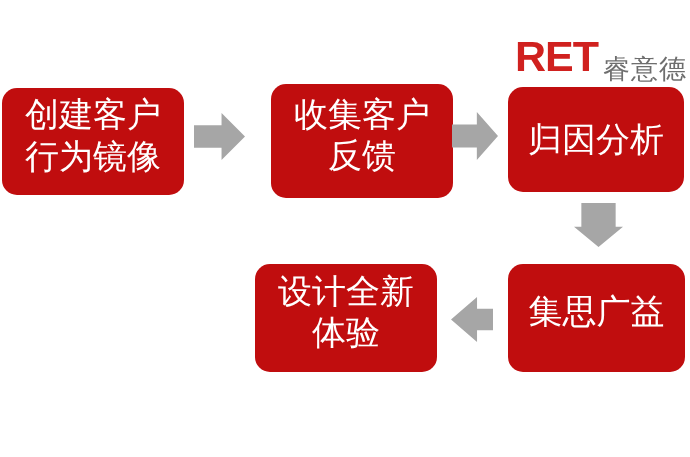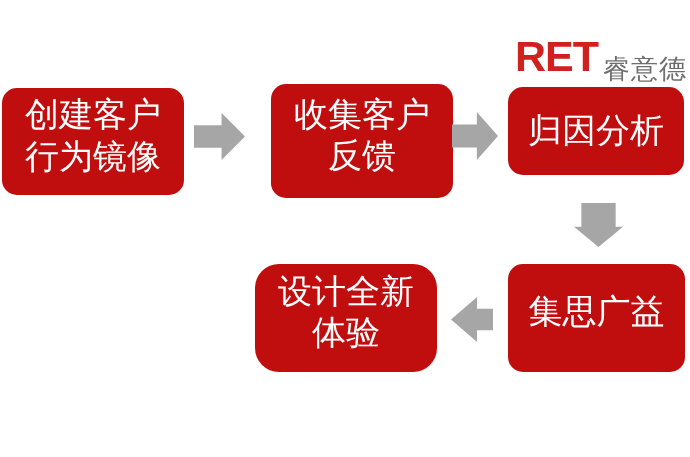--- a/index.html
+++ b/index.html
@@ -51,23 +51,23 @@
     align-items: center;
     justify-content: center;
     text-align: center;
     font-size: 34px;
     line-height: 1.22;
     white-space: pre-line;
     padding-bottom: 12px;
   }
   .box-1 { left: 2px;   top: 88px;  width: 182px; height: 107px; }
   .box-2 { left: 271px; top: 84px;  width: 182px; height: 114px; }
-  .box-3 { left: 508px; top: 87px;  width: 176px; height: 88px; padding-bottom: 0; }
+  .box-3 { left: 508px; top: 87px;  width: 176px; height: 105px; padding-bottom: 0; }
   .box-4 { left: 508px; top: 264px; width: 177px; height: 108px; padding-bottom: 12px; }
-  .box-5 { left: 255px; top: 264px; width: 182px; height: 108px; border-radius: 24px; }
+  .box-5 { left: 255px; top: 264px; width: 182px; height: 108px; }
 
   
   .block-arrow { position: absolute; background: var(--arrow-gray, #a6a6a6); }
   .arrow-right {
     clip-path: polygon(0 26%, 54% 26%, 54% 0, 100% 50%, 54% 100%, 54% 74%, 0 74%);
   }
   .arrow-down {
     clip-path: polygon(15% 0, 85% 0, 85% 54%, 100% 54%, 50% 100%, 0 54%, 15% 54%);
   }
   .arrow-left {

